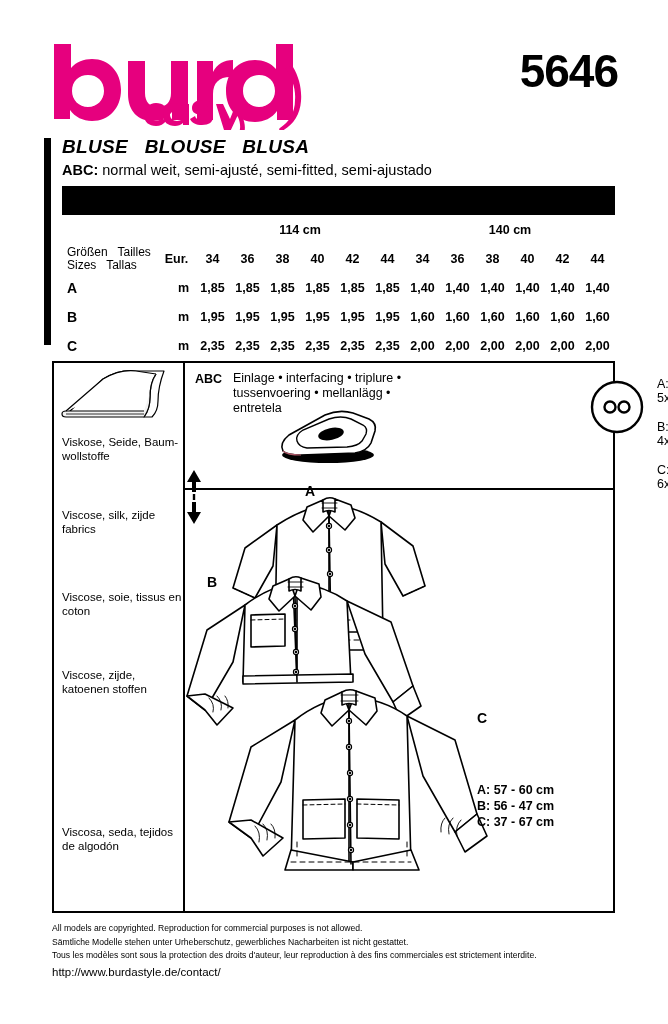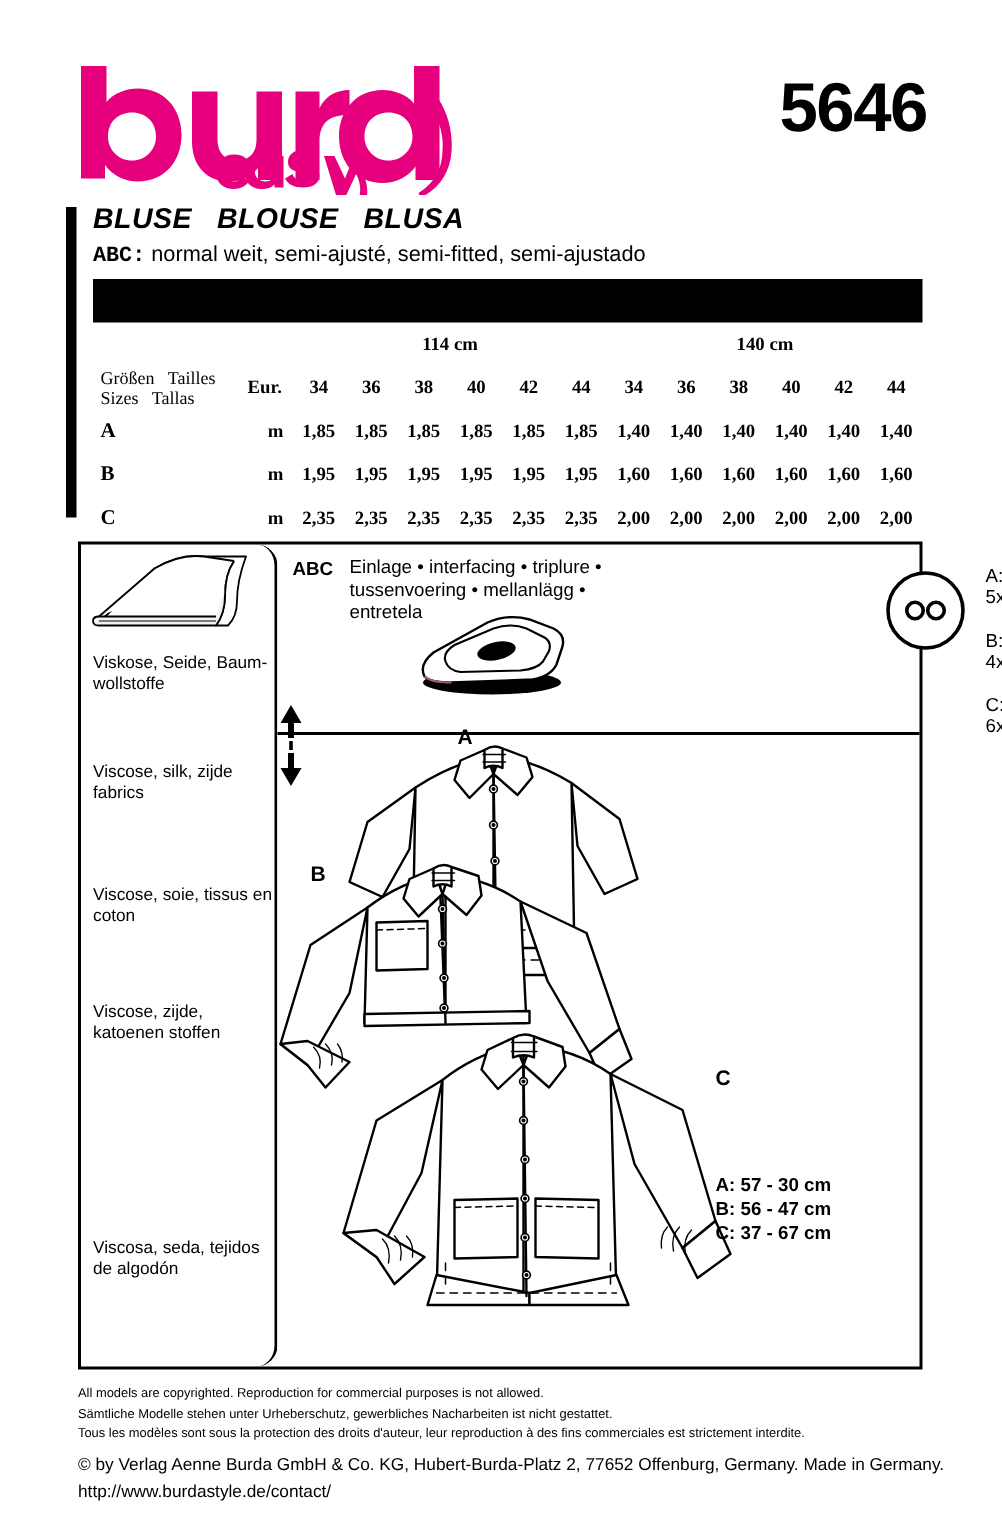--- a/index.html
+++ b/index.html
@@ -36,32 +36,31 @@
     position: absolute; left: 62px; top: 136px;
     font-size: 19px; font-weight: bold; letter-spacing: 0.3px;
     white-space: pre;
     font-style: italic;
   }
   .title-sub {
     position: absolute; left: 62px; top: 162px;
     font-size: 14.5px;
     white-space: nowrap;
   }
-  .title-sub b { font-weight: bold; font-family: Liberation Mono, monospace; }
+  .title-sub b { font-weight: bold; }
 
   
   .table-wrap {
     position: absolute; left: 62px; top: 186px;
     width: 553px;
   }
   table.yardage {
     border-collapse: collapse;
     width: 553px;
     table-layout: fixed;
-    font-family: Liberation Serif, serif;
   }
   table.yardage td, table.yardage th {
     border: 0;
     padding: 0;
     font-size: 12.5px;
     font-weight: bold;
     text-align: center;
     height: 29px;
     vertical-align: middle;
   }
@@ -92,21 +91,20 @@
   .frame {
     position: absolute; left: 52px; top: 361px;
     width: 563px; height: 552px;
     border: 2.5px solid #000;
   }
   
   .fabcol {
     position: absolute; left: 0; top: 0;
     width: 131px; height: 100%;
     border-right: 2px solid #000;
-    border-radius: 14px;
   }
   .fab-icon { position: absolute; left: 4px; top: 4px; width: 122px; height: 62px; }
   .fab-item {
     position: absolute; left: 8px;
     font-size: 11.5px; line-height: 14px;
     width: 120px;
   }
 
   
   .rightcol { position: absolute; left: 131px; top: 0; right: 0; bottom: 0; }
@@ -491,29 +489,28 @@
         <div class="view-label" style="left:22px;  top:104px">B</div>
         <div class="view-label" style="left:292px; top:240px">C</div>
 
         <svg class="lengths-arrow" viewBox="0 0 18 54">
           <path d="M9,0 L16,12 L11,12 L11,22 L7,22 L7,12 L2,12 Z" fill="#000"></path>
           <path d="M9,54 L2,42 L7,42 L7,32 L11,32 L11,42 L16,42 Z" fill="#000"></path>
           <line x1="9" y1="24" x2="9" y2="30" stroke="#000" stroke-width="2.4"></line>
         </svg>
 
         <div class="lengths">
-          <div>A: 57 - 30 cm</div>
+          <div>A: 57 - 60 cm</div>
           <div>B: 56 - 47 cm</div>
           <div>C: 37 - 67 cm</div>
         </div>
       </div>
     </div>
   </div>
 
   <div class="footer">
     <div class="foot-small">All models are copyrighted. Reproduction for commercial purposes is not allowed.</div>
     <div class="foot-small">Sämtliche Modelle stehen unter Urheberschutz, gewerbliches Nacharbeiten ist nicht gestattet.</div>
     <div class="foot-small">Tous les modèles sont sous la protection des droits d'auteur, leur reproduction à des fins commerciales est strictement interdite.</div>
-    <div class="foot-big">© by Verlag Aenne Burda GmbH &amp; Co. KG, Hubert-Burda-Platz 2, 77652 Offenburg, Germany. Made in Germany.</div>
     <div class="foot-big" style="margin-top:1px">http://www.burdastyle.de/contact/</div>
   </div>
 
 </div>
 
 </body></html>

